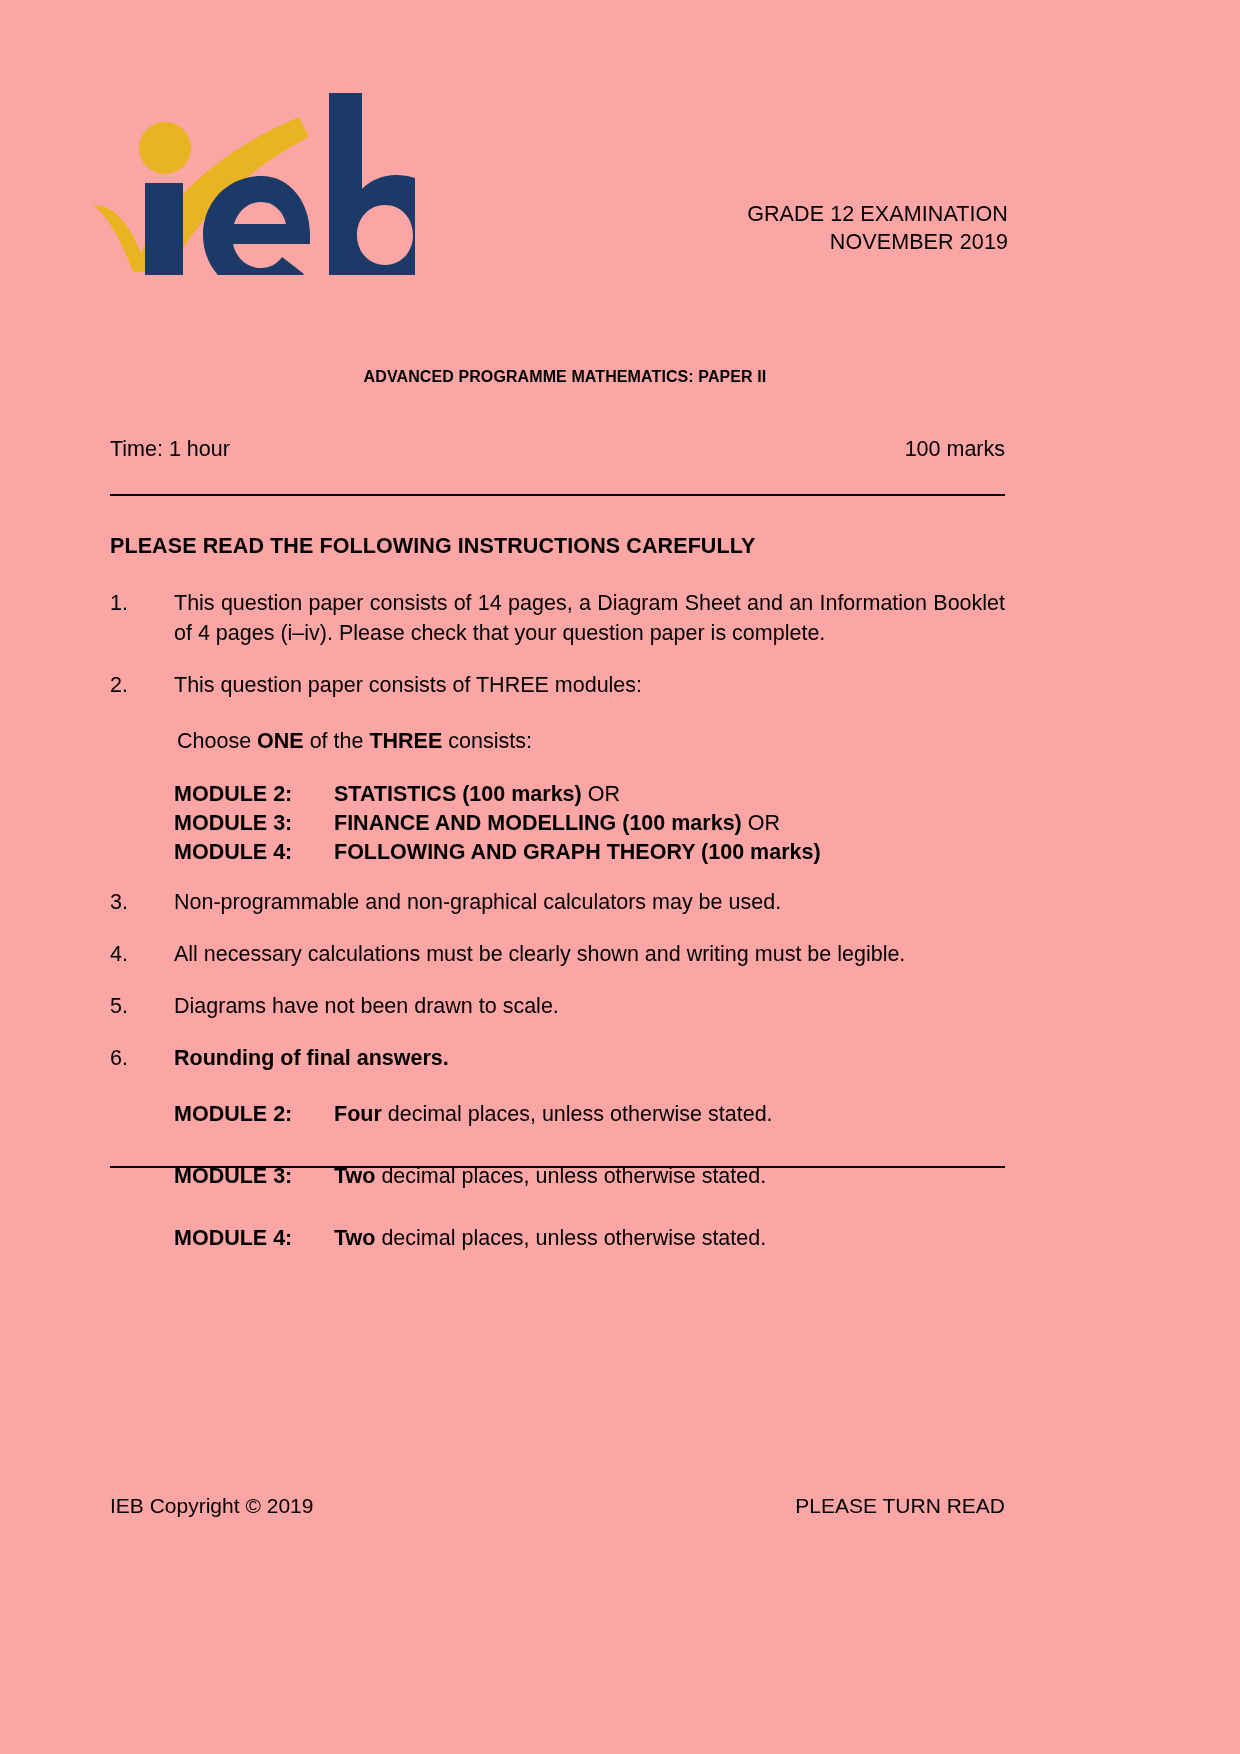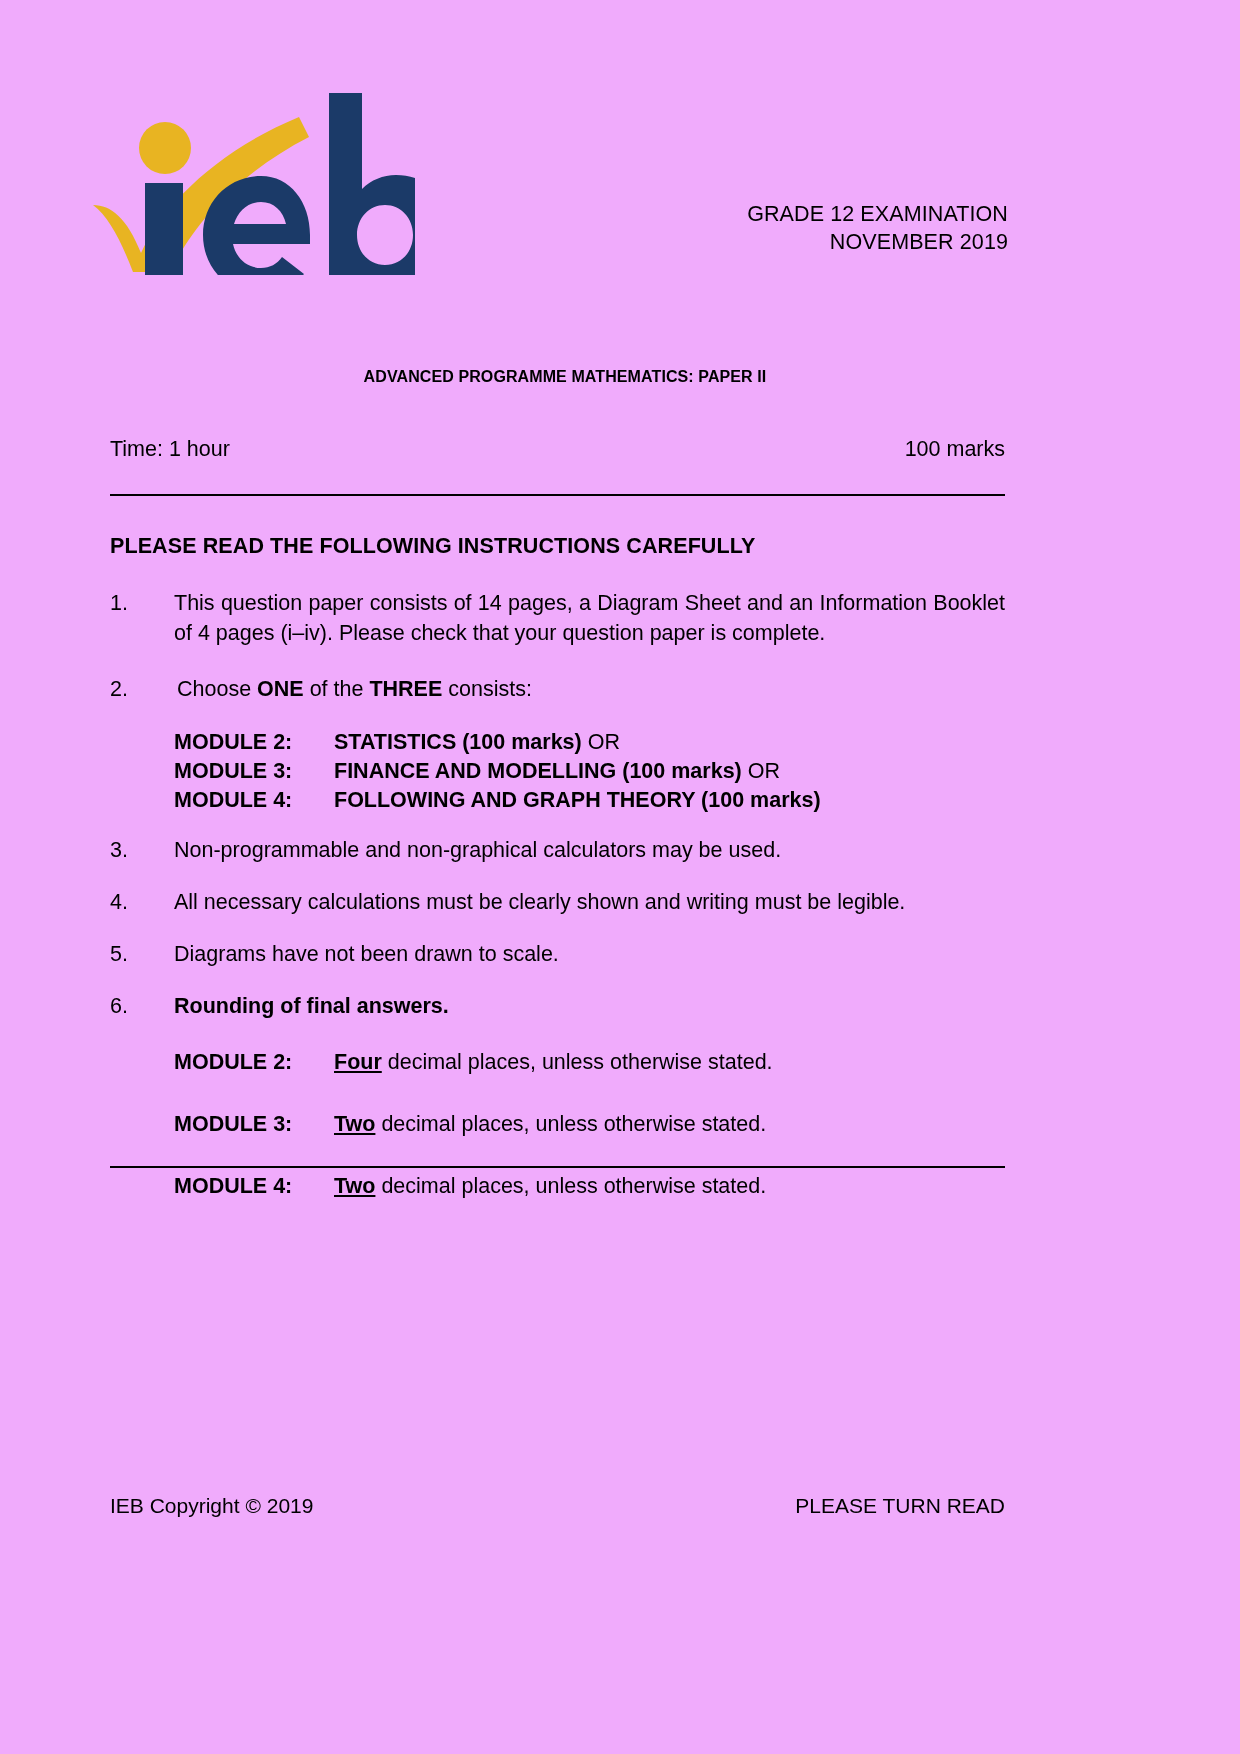--- a/index.html
+++ b/index.html
@@ -8,21 +8,21 @@
     background: #ffffff;
   }
   body {
     font-family: "Liberation Sans", sans-serif;
     color: #000000;
   }
   .page {
     position: relative;
     width: 1240px;
     height: 1754px;
-    background: #f0abfc;
+    background: #fca5a5;
     overflow: hidden;
     box-sizing: border-box;
   }
 
   
   .header {
     position: absolute;
     top: 55px;
     left: 0;
     width: 1240px;
@@ -148,21 +148,21 @@
   .round-row {
     display: flex;
     margin-bottom: 32px;
     white-space: nowrap;
   }
   .round-row .rlabel {
     width: 160px;
     flex: 0 0 160px;
     font-weight: bold;
   }
-  .round-row .rval strong { font-weight: bold; text-decoration: underline; }
+  .round-row .rval strong { font-weight: bold; }
 
   
   .footer {
     position: absolute;
     top: 1494px;
     left: 110px;
     width: 895px;
     display: flex;
     justify-content: space-between;
     font-size: 21px;
@@ -215,20 +215,21 @@
 
   <div class="instructions">
 
     <div class="item">
       <span class="num">1.</span>
       <div class="body">This question paper consists of 14 pages, a Diagram Sheet and an Information Booklet of 4 pages (i–iv). Please check that your question paper is complete.</div>
     </div>
 
     <div class="item tight">
       <span class="num">2.</span>
+      <div class="body nojust">This question paper consists of THREE modules:</div>
 
       <div class="choose-line">
         <span>Choose </span><b>ONE</b><span> of the </span><b>THREE</b><span> consists:</span>
       </div>
 
       <div class="modules">
         <div class="module-row">
           <span class="mlabel">MODULE 2:</span>
           <span><span class="mname">STATISTICS (100 marks)</span><span class="mor"> OR</span></span>
         </div>

